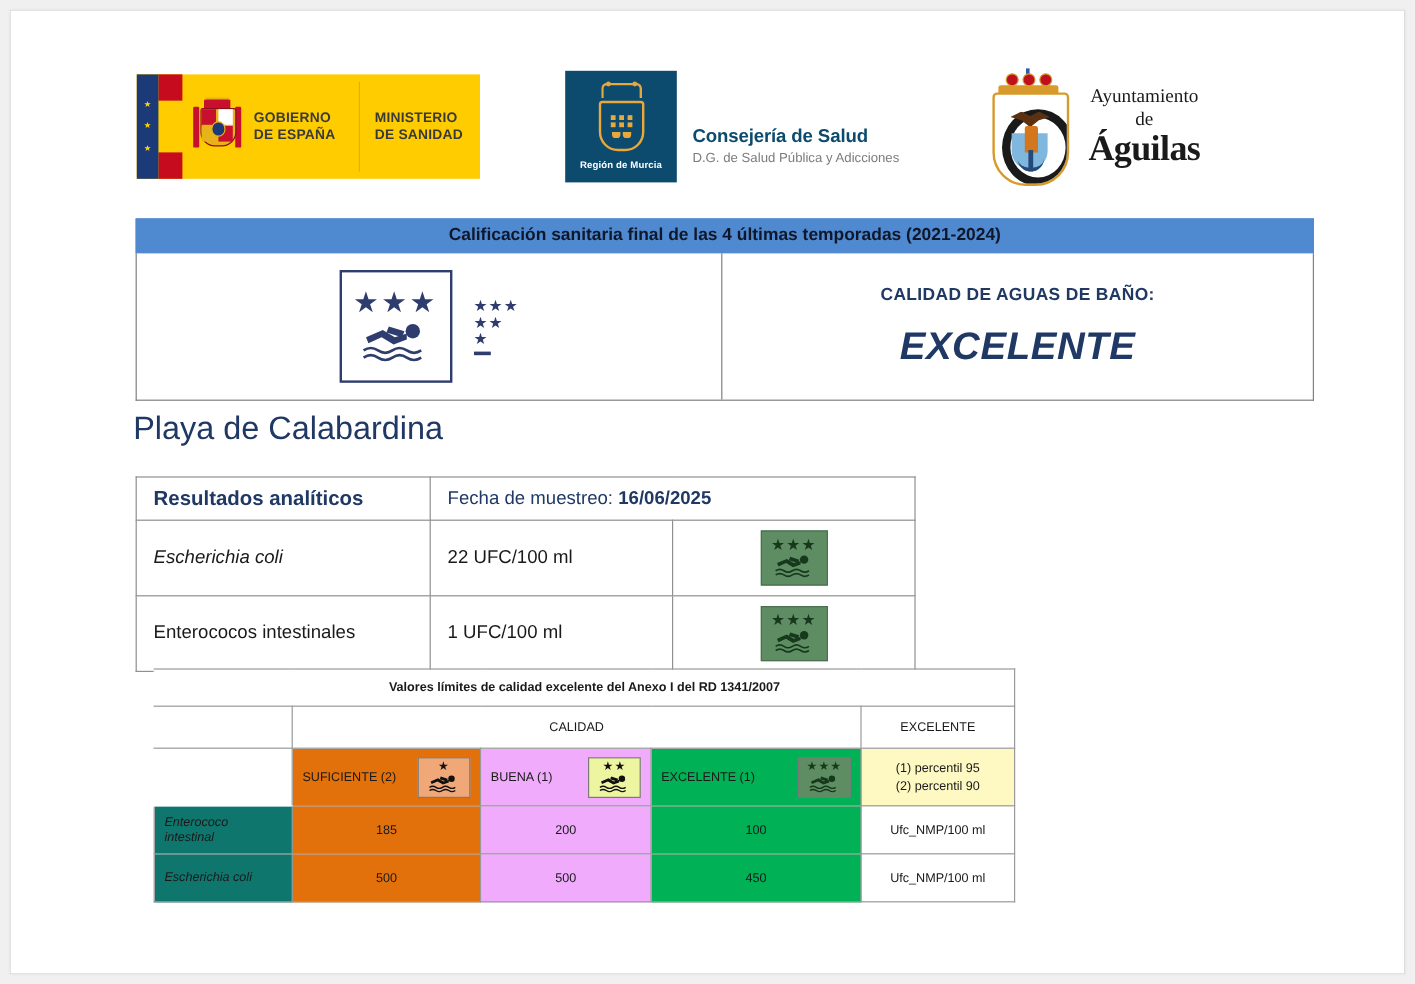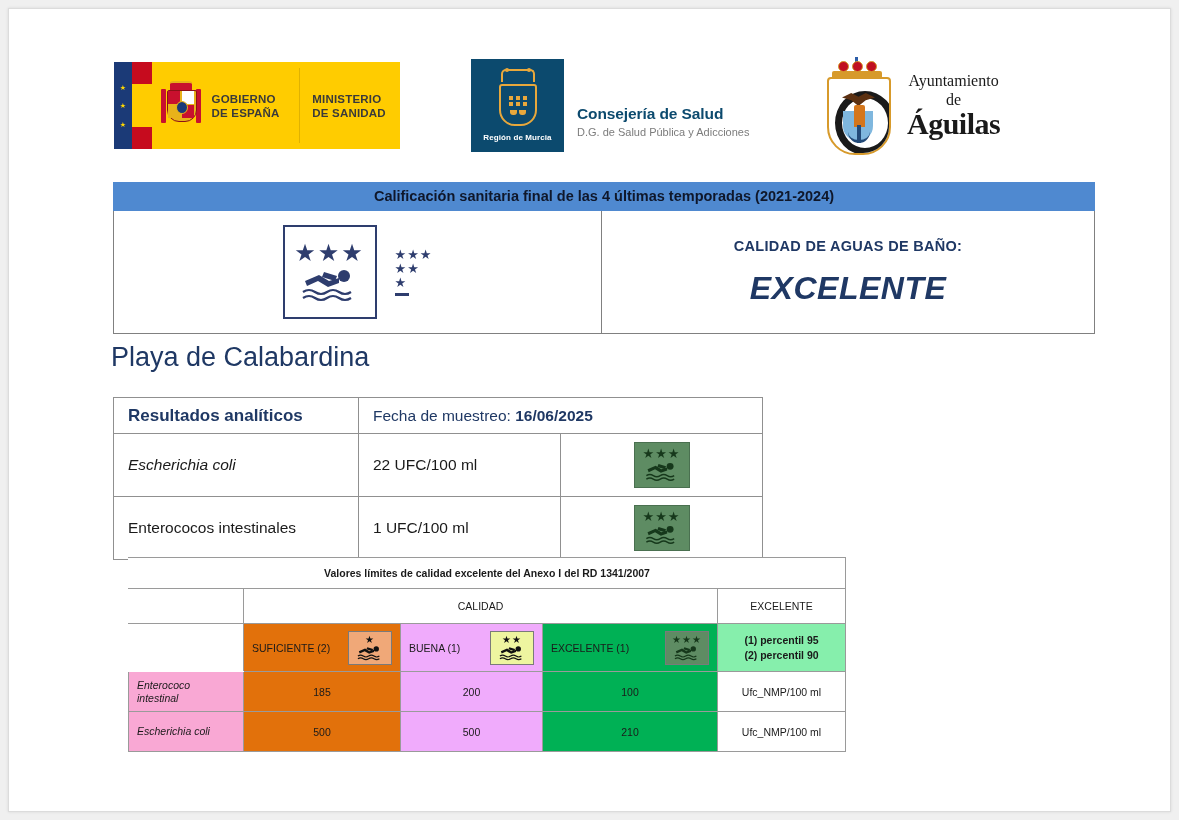--- a/index.html
+++ b/index.html
@@ -377,26 +377,25 @@
   }
   .lt-qual {
     height: 45px; padding: 0 8px;
   }
   .lt-qual .q-inner {
     display: flex; align-items: center; justify-content: space-between;
   }
   .lt-qual .q-label { font-size: 10.5px; }
   .lt-percentil {
     text-align: center; font-size: 11px; line-height: 15px; height: 45px;
-    background: #86efac;
-    font-weight: bold;
+    background: #fef9c3;
   }
   .lt-rowhead {
     font-style: italic; font-size: 10.5px; padding: 0 8px;
-    line-height: 13px; background: #f9a8d4; height: 37px;
+    line-height: 13px; background: #0f766e; height: 37px;
   }
   .lt-num { text-align: center; font-size: 10.5px; height: 37px; }
   .lt-unit { text-align: center; font-size: 10.5px; background: #ffffff; height: 37px; }
 
   .cell-orange { background: #E2710B; }
   .cell-lgreen { background: #f0abfc; }
   .cell-green  { background: #00B155; }
 
   .mini-badge {
     display: inline-flex; flex-direction: column;
@@ -683,20 +682,20 @@
         </td>
         <td class="lt-num cell-orange">185</td>
         <td class="lt-num cell-lgreen">200</td>
         <td class="lt-num cell-green">100</td>
         <td class="lt-unit">Ufc_NMP/100 ml</td>
       </tr>
       <tr>
         <td class="lt-rowhead">Escherichia coli</td>
         <td class="lt-num cell-orange">500</td>
         <td class="lt-num cell-lgreen">500</td>
-        <td class="lt-num cell-green">210</td>
+        <td class="lt-num cell-green">450</td>
         <td class="lt-unit">Ufc_NMP/100 ml</td>
       </tr>
     </tbody>
       </table>
   </div>
 
 </div>
 
 </body></html>

